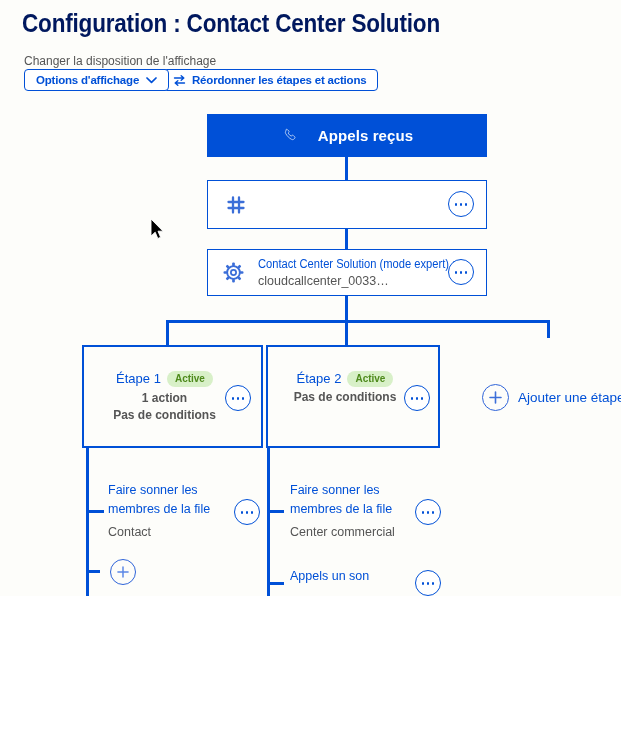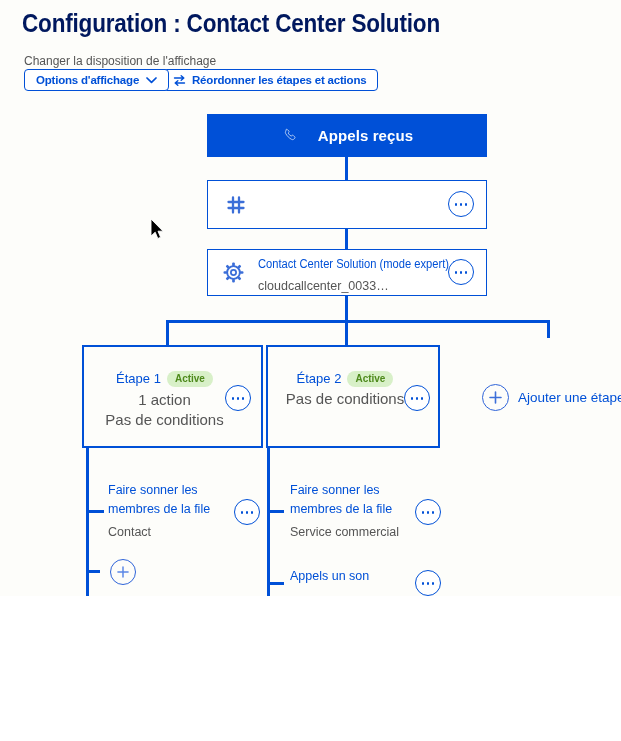--- a/index.html
+++ b/index.html
@@ -43,21 +43,21 @@
     position:absolute;width:181px;height:103px;border:2px solid var(--primary,#0050d7);
     background:transparent;box-sizing:border-box;
   }
   .step-inner{padding:22px 24px 0 8px;text-align:center;}
   .step-title{color:var(--primary,#0050d7);font-size:13px;display:inline;white-space:nowrap;}
   .badge{
     display:inline-block;margin-left:6px;padding:2.5px 8px;border-radius:10px;
     background:var(--badge_bg,#d8f0c8);color:var(--badge_text,#4e8a1c);
     font-size:10px;font-weight:700;vertical-align:1px;
   }
-  .step-line{color:var(--muted,#555);font-size:15px;margin-top:4px;}
+  .step-line{color:var(--muted,#555);font-size:12px;margin-top:4px;font-weight:bold;}
   .action-label{color:var(--primary,#0050d7);font-size:12.5px;line-height:19px;white-space:nowrap;}
   .action-target{color:var(--muted,#555);font-size:12.5px;white-space:nowrap;}
   .plus-btn{
     position:absolute;width:26px;height:26px;border:1.5px solid #2f64d9;border-radius:50%;
     background:#fdfdfa;display:flex;align-items:center;justify-content:center;cursor:pointer;
     box-sizing:border-box;
   }
   .add-step-label{color:var(--primary,#0050d7);font-size:13.5px;white-space:nowrap;cursor:pointer;}
   .bottom-bar{left:0;top:733px;width:621px;height:8px;background:var(--primary,#0050d7);}
 </style>
@@ -126,21 +126,21 @@
           <rect x="10.7" y="18" width="2.6" height="3.6" rx="1" transform="rotate(90 12 12)"></rect>
           <rect x="10.7" y="2.4" width="2.6" height="3.6" rx="1" transform="rotate(135 12 12)"></rect>
           <rect x="10.7" y="18" width="2.6" height="3.6" rx="1" transform="rotate(135 12 12)"></rect>
         </g>
         <circle cx="12" cy="12" r="6.1" fill="none" stroke="#3b6ed8" stroke-width="1.8"></circle>
         <circle cx="12" cy="12" r="2.5" fill="none" stroke="#3b6ed8" stroke-width="1.7"></circle>
       </svg>
     </span>
     <div class="abs" style="left:50px;top:6px;">
       <div class="node-name fit" style="font-size:12px;">Contact Center Solution (mode expert) :</div>
-      <div class="node-sub" style="margin-top:5px;">cloudcallcenter_0033…</div>
+      <div class="node-sub" style="">cloudcallcenter_0033…</div>
     </div>
     <button class="more-btn" style="right:12px;top:9px;">
       <span class="dot"></span>
         <span class="dot"></span>
         <span class="dot"></span>
     </button>
   </div>
 
   <div class="abs vline" style="left:345px;top:296px;width:3px;height:26px;"></div>
   <div class="abs hline" style="left:166px;top:320px;width:384px;height:3px;"></div>
@@ -199,21 +199,21 @@
     <svg width="12" height="12" viewBox="0 0 13 13">
         <path d="M6.5 1 V12 M1 6.5 H12" stroke="#5b87e6" stroke-width="1.6" stroke-linecap="round"></path>
       </svg>
   </button>
 
   <div class="abs vline" style="left:267px;top:448px;width:3px;height:214px;"></div>
   <div class="abs tick" style="left:267px;top:510px;width:17px;height:3px;"></div>
   <div class="abs" style="left:290px;top:481px;">
     <div class="action-label">Faire sonner les</div>
     <div class="action-label">membres de la file</div>
-    <div class="action-target" style="margin-top:6px;">Service commercial</div>
+    <div class="action-target" style="margin-top:6px;">Center commercial</div>
   </div>
   <button class="more-btn" style="left:415px;top:499px;">
     <span class="dot"></span>
       <span class="dot"></span>
       <span class="dot"></span>
   </button>
 
   <div class="abs tick" style="left:267px;top:582px;width:17px;height:3px;"></div>
   <div class="abs" style="left:290px;top:567px;">
     <div class="action-label">Appels un son</div>

